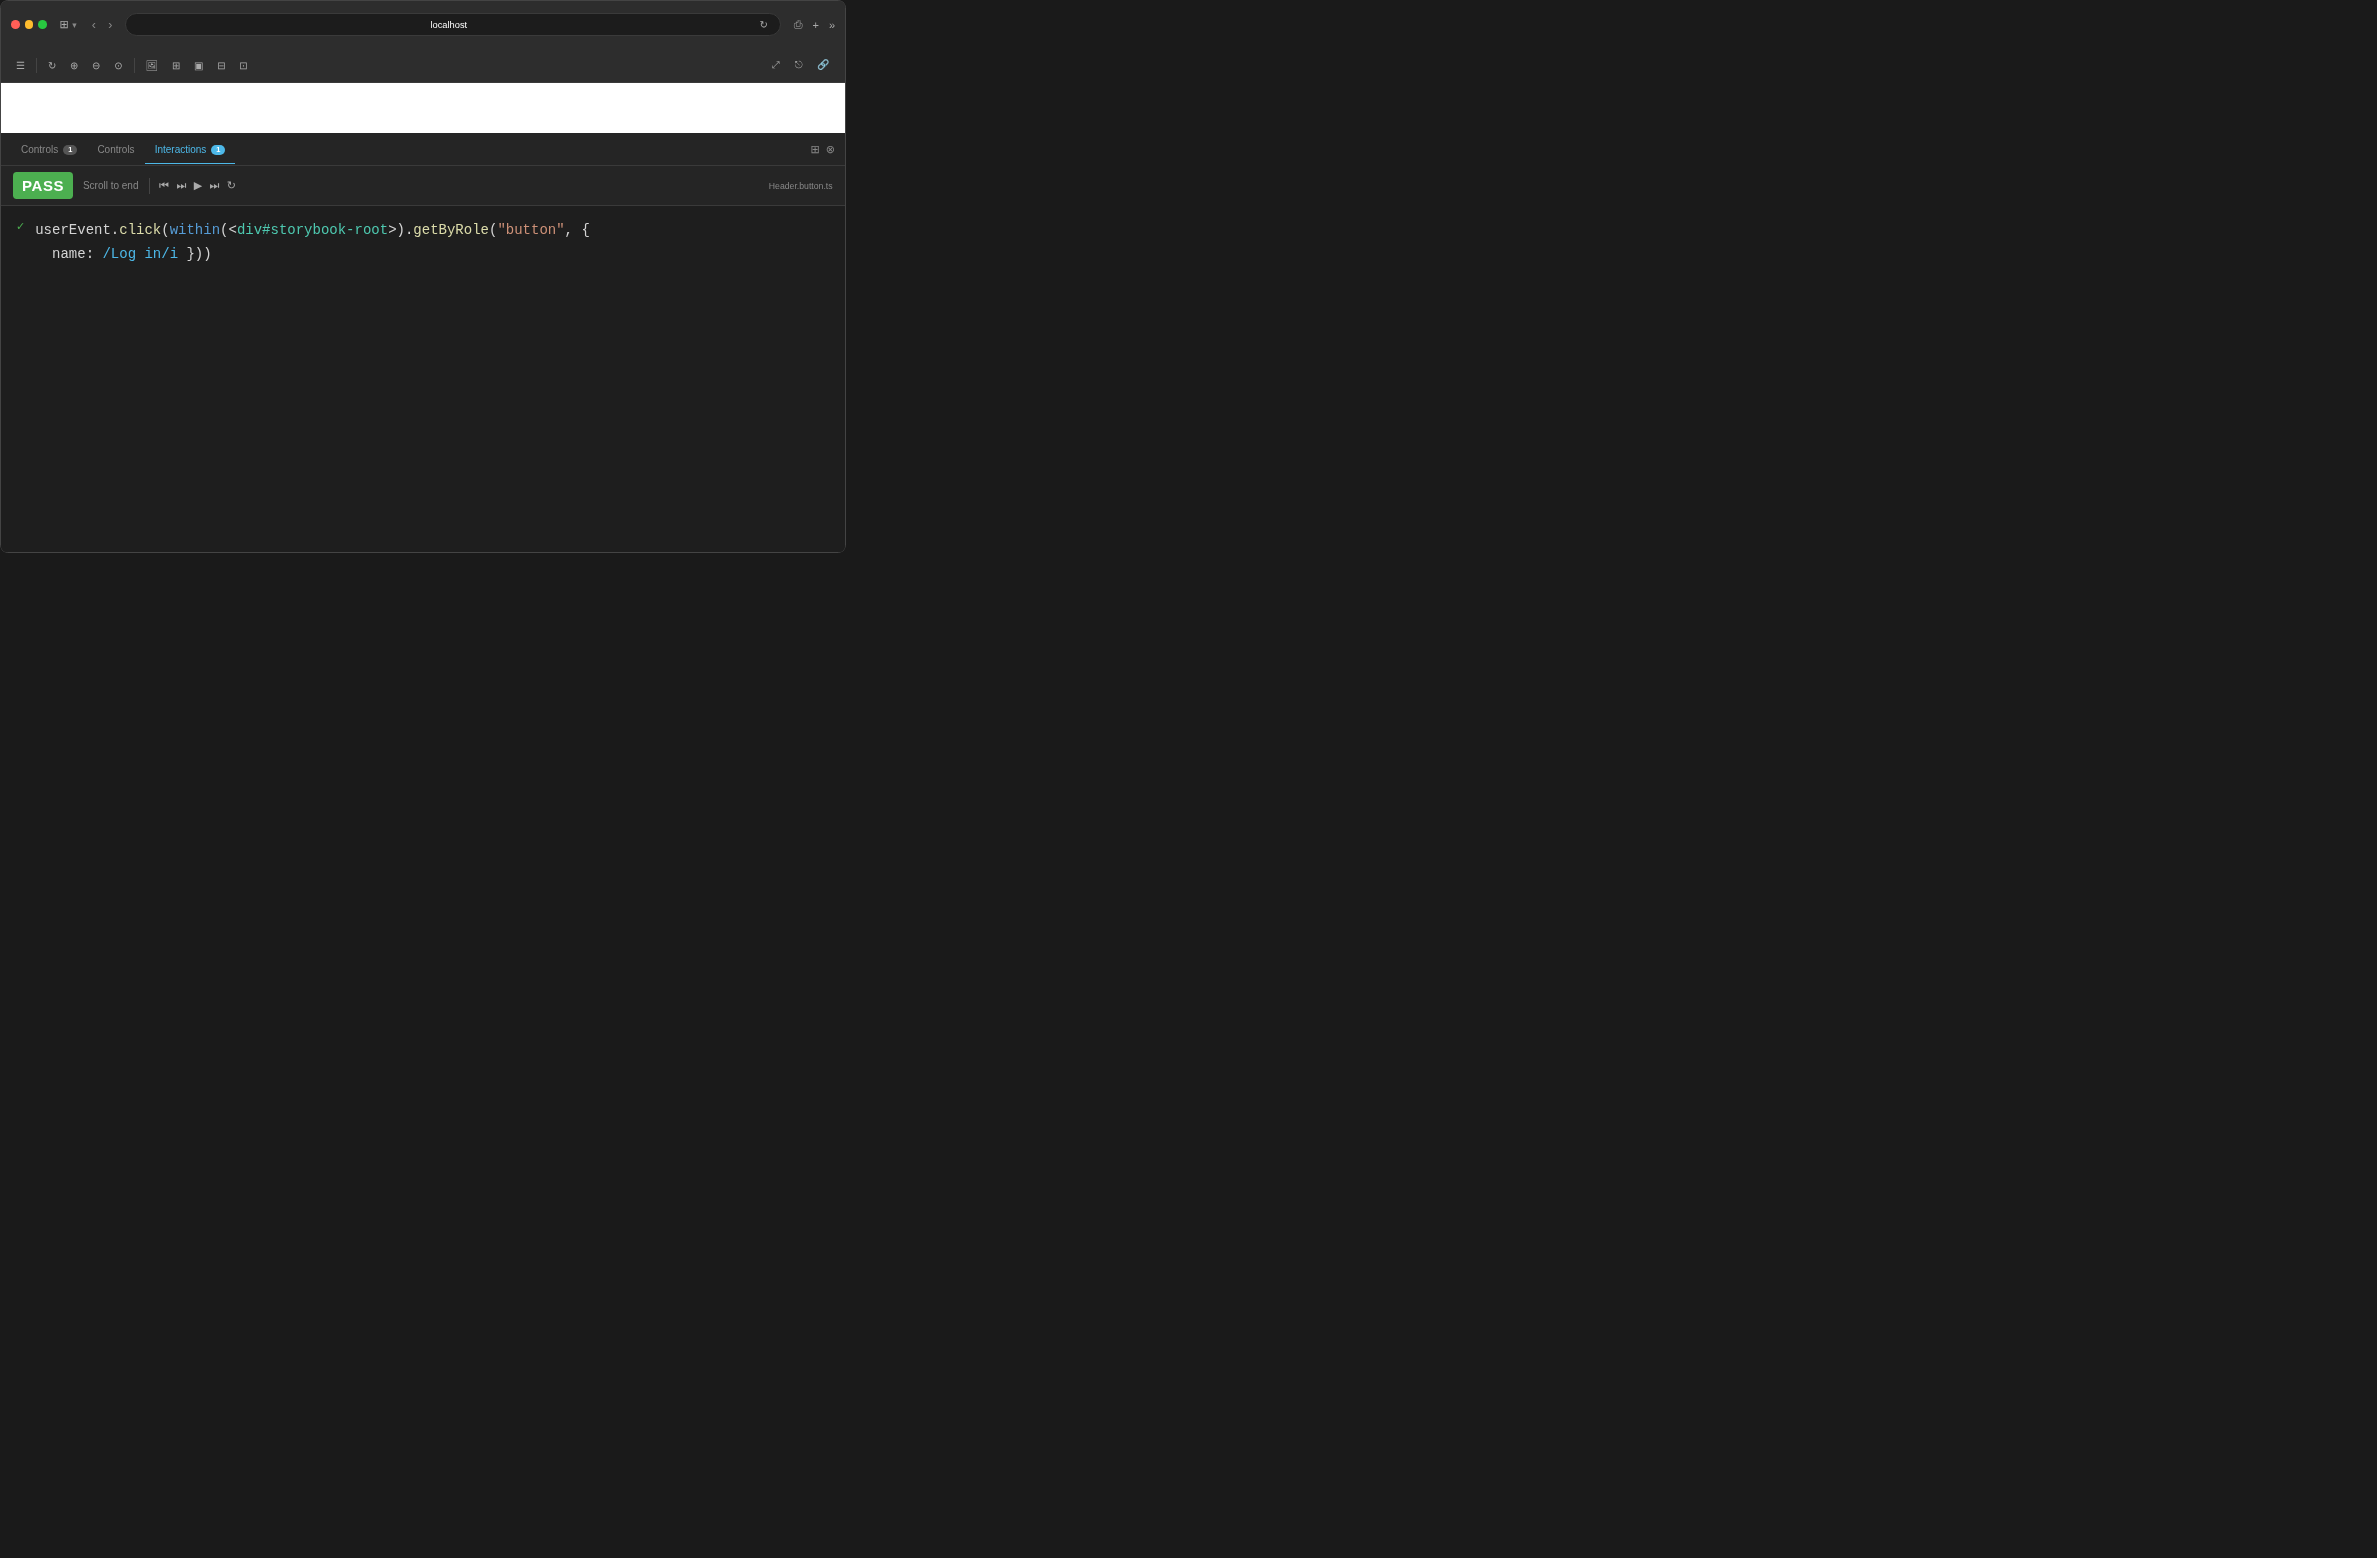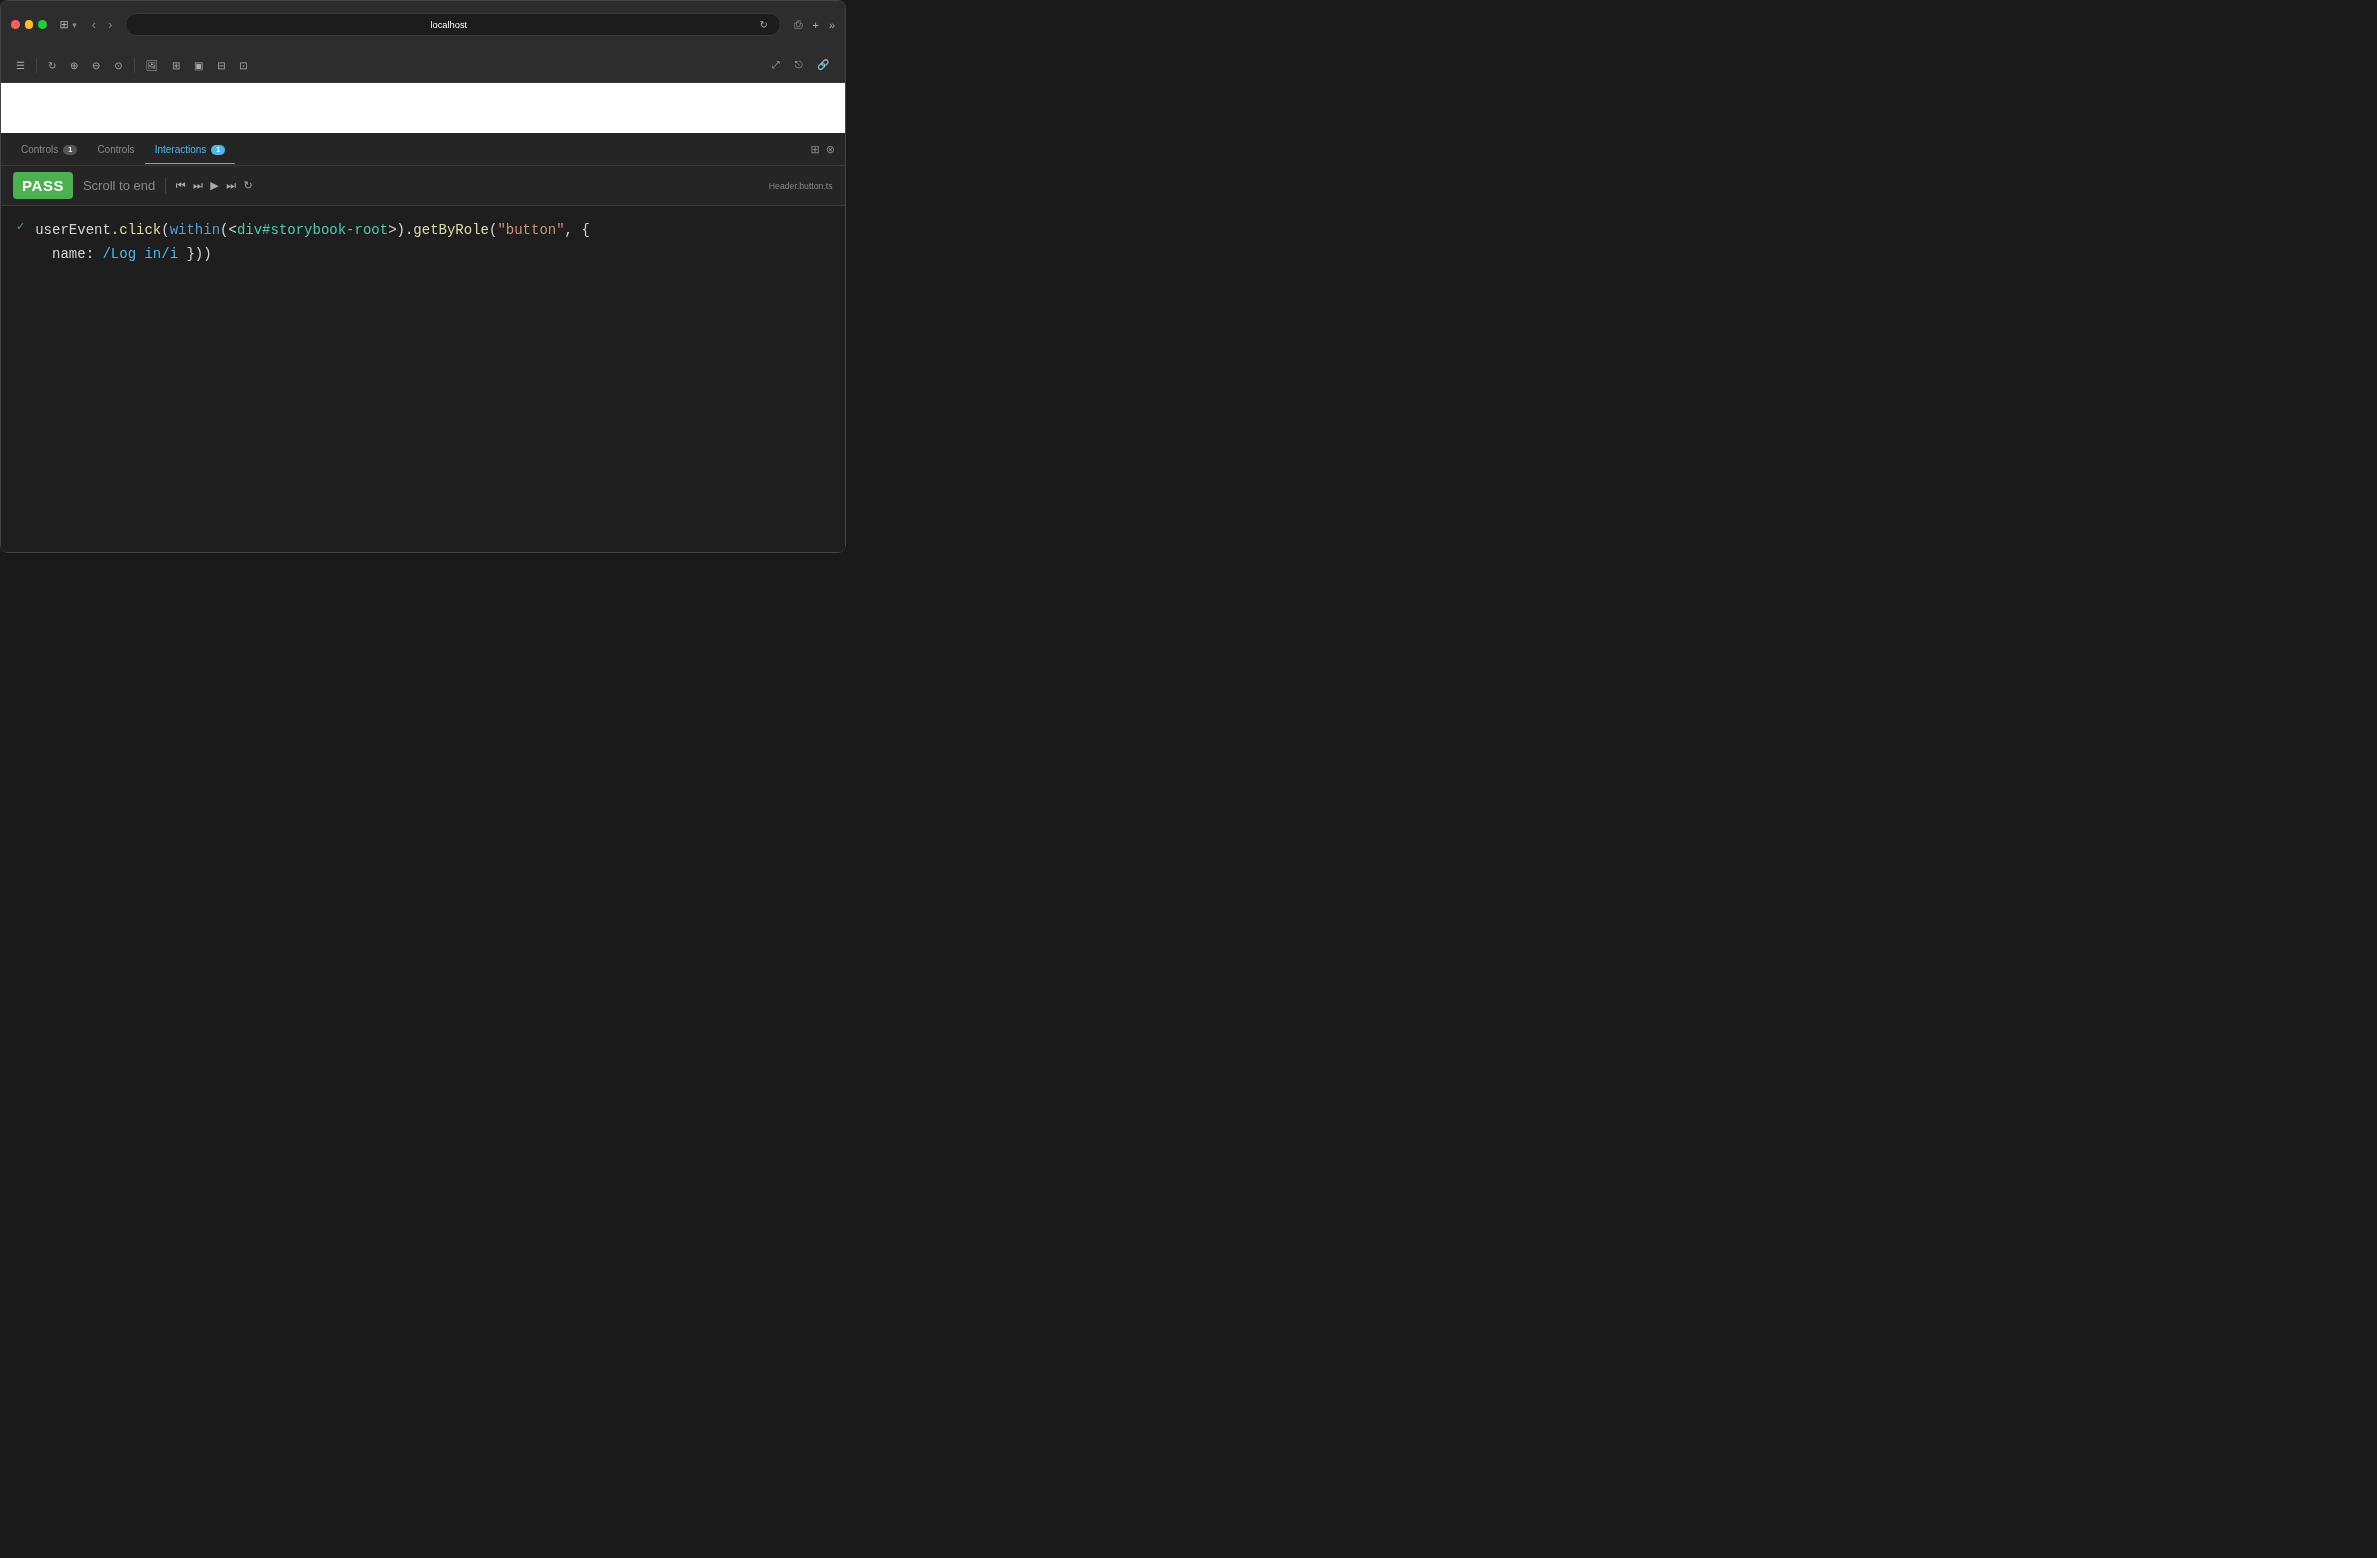--- a/index.html
+++ b/index.html
@@ -49,21 +49,21 @@
     .tab-item { display: flex; align-items: center; gap: 5px; padding: 10px 10px 8.7px; color: #888; font-size: 10px; cursor: pointer; position: relative; }
     .tab-item.active { color: #4db8e8; }
     .tab-item.active::after { content: ''; position: absolute; bottom: 0; left: 0; right: 0; height: 1.2px; background: #4db8e8; }
     .tab-badge { background: #555; color: #fff; border-radius: 7.4px; padding: 0.6px 5px; font-size: 7.4px; font-weight: 600; }
     .tab-badge.active { background: #4db8e8; color: #fff; }
     .tabs-right { margin-left: auto; display: flex; gap: 6.2px; color: #888; font-size: 11px; }
 
     
     .interaction-toolbar { display: flex; align-items: center; padding: 6.2px 12.4px; gap: 10px; border-bottom: 0.6px solid #3a3a3a; min-height: 33px; }
     .pass-badge { background: #4caf50; color: #fff; font-size: 15px; font-weight: 700; padding: 5px 8.7px; border-radius: 3.7px; letter-spacing: 0.6px; }
-    .scroll-end-btn { color: #888; font-size: 13px; cursor: pointer; }
+    .scroll-end-btn { color: #888; font-size: 10px; cursor: pointer; }
     .toolbar-sep-v { width: 0.6px; height: 16px; background: #444; }
     .playback-controls { display: flex; gap: 7.4px; align-items: center; color: #aaa; font-size: 11px; }
     .playback-btn { cursor: pointer; }
     .file-name { margin-left: auto; color: #888; font-size: 8.7px; }
 
     
     .code-area { padding: 12.4px 15px; background: #1e1e1e; flex: 1; }
     .code-line { display: flex; align-items: flex-start; gap: 10px; }
     .check-mark { color: #4caf50; font-size: 11px; margin-top: 1.2px; }
     .code-block { font-family: 'SF Mono', 'Menlo', 'Monaco', 'Courier New', monospace; font-size: 14px; line-height: 1.7; }

